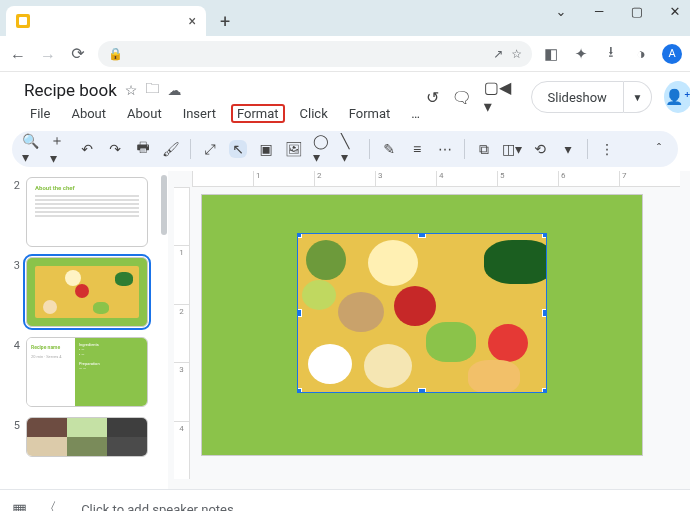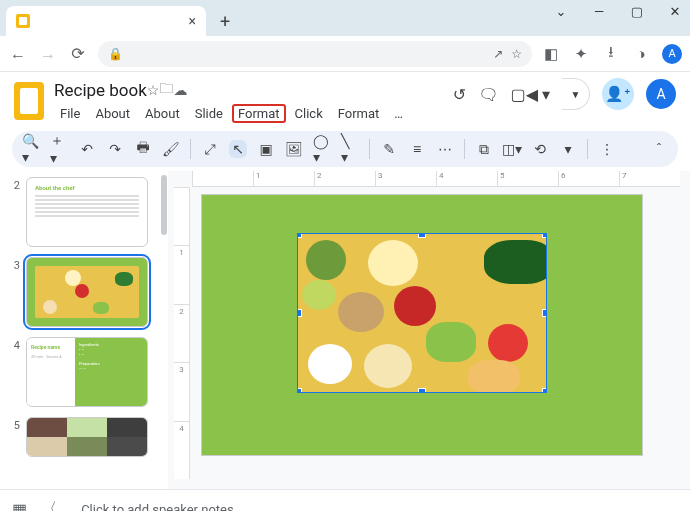--- a/index.html
+++ b/index.html
@@ -22,24 +22,24 @@
   .addr .lock { font-size:12px; color:#5f6368; }
   .righticons { display:flex; gap:12px; align-items:center; }
   .righticons .ic { width:18px; text-align:center; color:#5f6368; font-size:15px; }
   .avatar-s { width:20px; height:20px; border-radius:50%; background:#1a73e8; color:#fff; font-size:11px; display:flex; align-items:center; justify-content:center; }
 
   
   .docheader { padding: 6px 14px 0 14px; display:flex; align-items:flex-start; }
   .appicon { width:30px; height:38px; background:#f5b912; border-radius:4px; margin-right:10px; position:relative; margin-top:4px; }
   .appicon::after { content:""; position:absolute; inset:6px; background:#fff; border-radius:2px; }
   .titleblock { display:flex; flex-direction:column; }
-  .titlerow { display:flex; align-items:center; gap:0; }
+  .titlerow { display:flex; align-items:center; gap:8px; }
   .doctitle { font-size:17px; color:#202124; }
   .titlerow .ic { color:#5f6368; font-size:14px; }
-  .menubar { display:flex; gap:3px; font-size:13px; color:#3c4043; margin-top:2px; }
+  .menubar { display:flex; gap:9px; font-size:13px; color:#3c4043; margin-top:2px; }
   .menubar span { padding:2px 6px; border-radius:3px; }
   .menubar .hl { border:2px solid #d93025; padding:0 4px;text-align:center; }
   .headerright { margin-left:auto; display:flex; align-items:center; gap:12px; }
   .headerright .ic { color:#444; font-size:16px; }
   .slideshow { display:flex; align-items:center; }
   .slideshow .btn { border:1px solid #dadce0; height:32px; padding:0 16px; border-radius:20px 0 0 20px; display:flex; align-items:center; font-size:13px; color:#3c4043; }
   .slideshow .drop { border:1px solid #dadce0; border-left:none; height:32px; width:28px; border-radius:0 20px 20px 0; display:flex; align-items:center; justify-content:center; font-size:10px; color:#3c4043;}
   .share { width:32px; height:32px; border-radius:50%; background:#c3e7ff; display:flex; align-items:center; justify-content:center; font-size:15px; color:#0b57d0; }
   .avatar-m { width:30px; height:30px; border-radius:50%; background:#1a73e8; color:#fff; font-size:14px; display:flex; align-items:center; justify-content:center; }
 
@@ -130,32 +130,33 @@
     <div class="titlerow">
       <span class="doctitle">Recipe book</span>
       <span class="ic">☆</span>
       <span class="ic">🗀</span>
       <span class="ic">☁</span>
     </div>
     <div class="menubar">
       <span>File</span>
       <span>About</span>
       <span>About</span>
-      <span>Slide</span>
+      <span>Insert</span>
       <span class="hl">Format</span>
       <span>Click</span>
       <span>Format</span>
       <span>…</span>
     </div>
   </div>
   <div class="headerright">
     <span class="ic">↺</span>
     <span class="ic">🗨</span>
     <span class="ic">▢◀ ▾</span>
     <div class="slideshow">
+      <div class="btn">Slideshow</div>
       <div class="drop">▼</div>
     </div>
     <div class="share">👤⁺</div>
     <div class="avatar-m">A</div>
   </div>
 </div>
 
 <div class="toolbar">
   <span class="tic">🔍 ▾</span>
   <span class="tic">＋▾</span>

